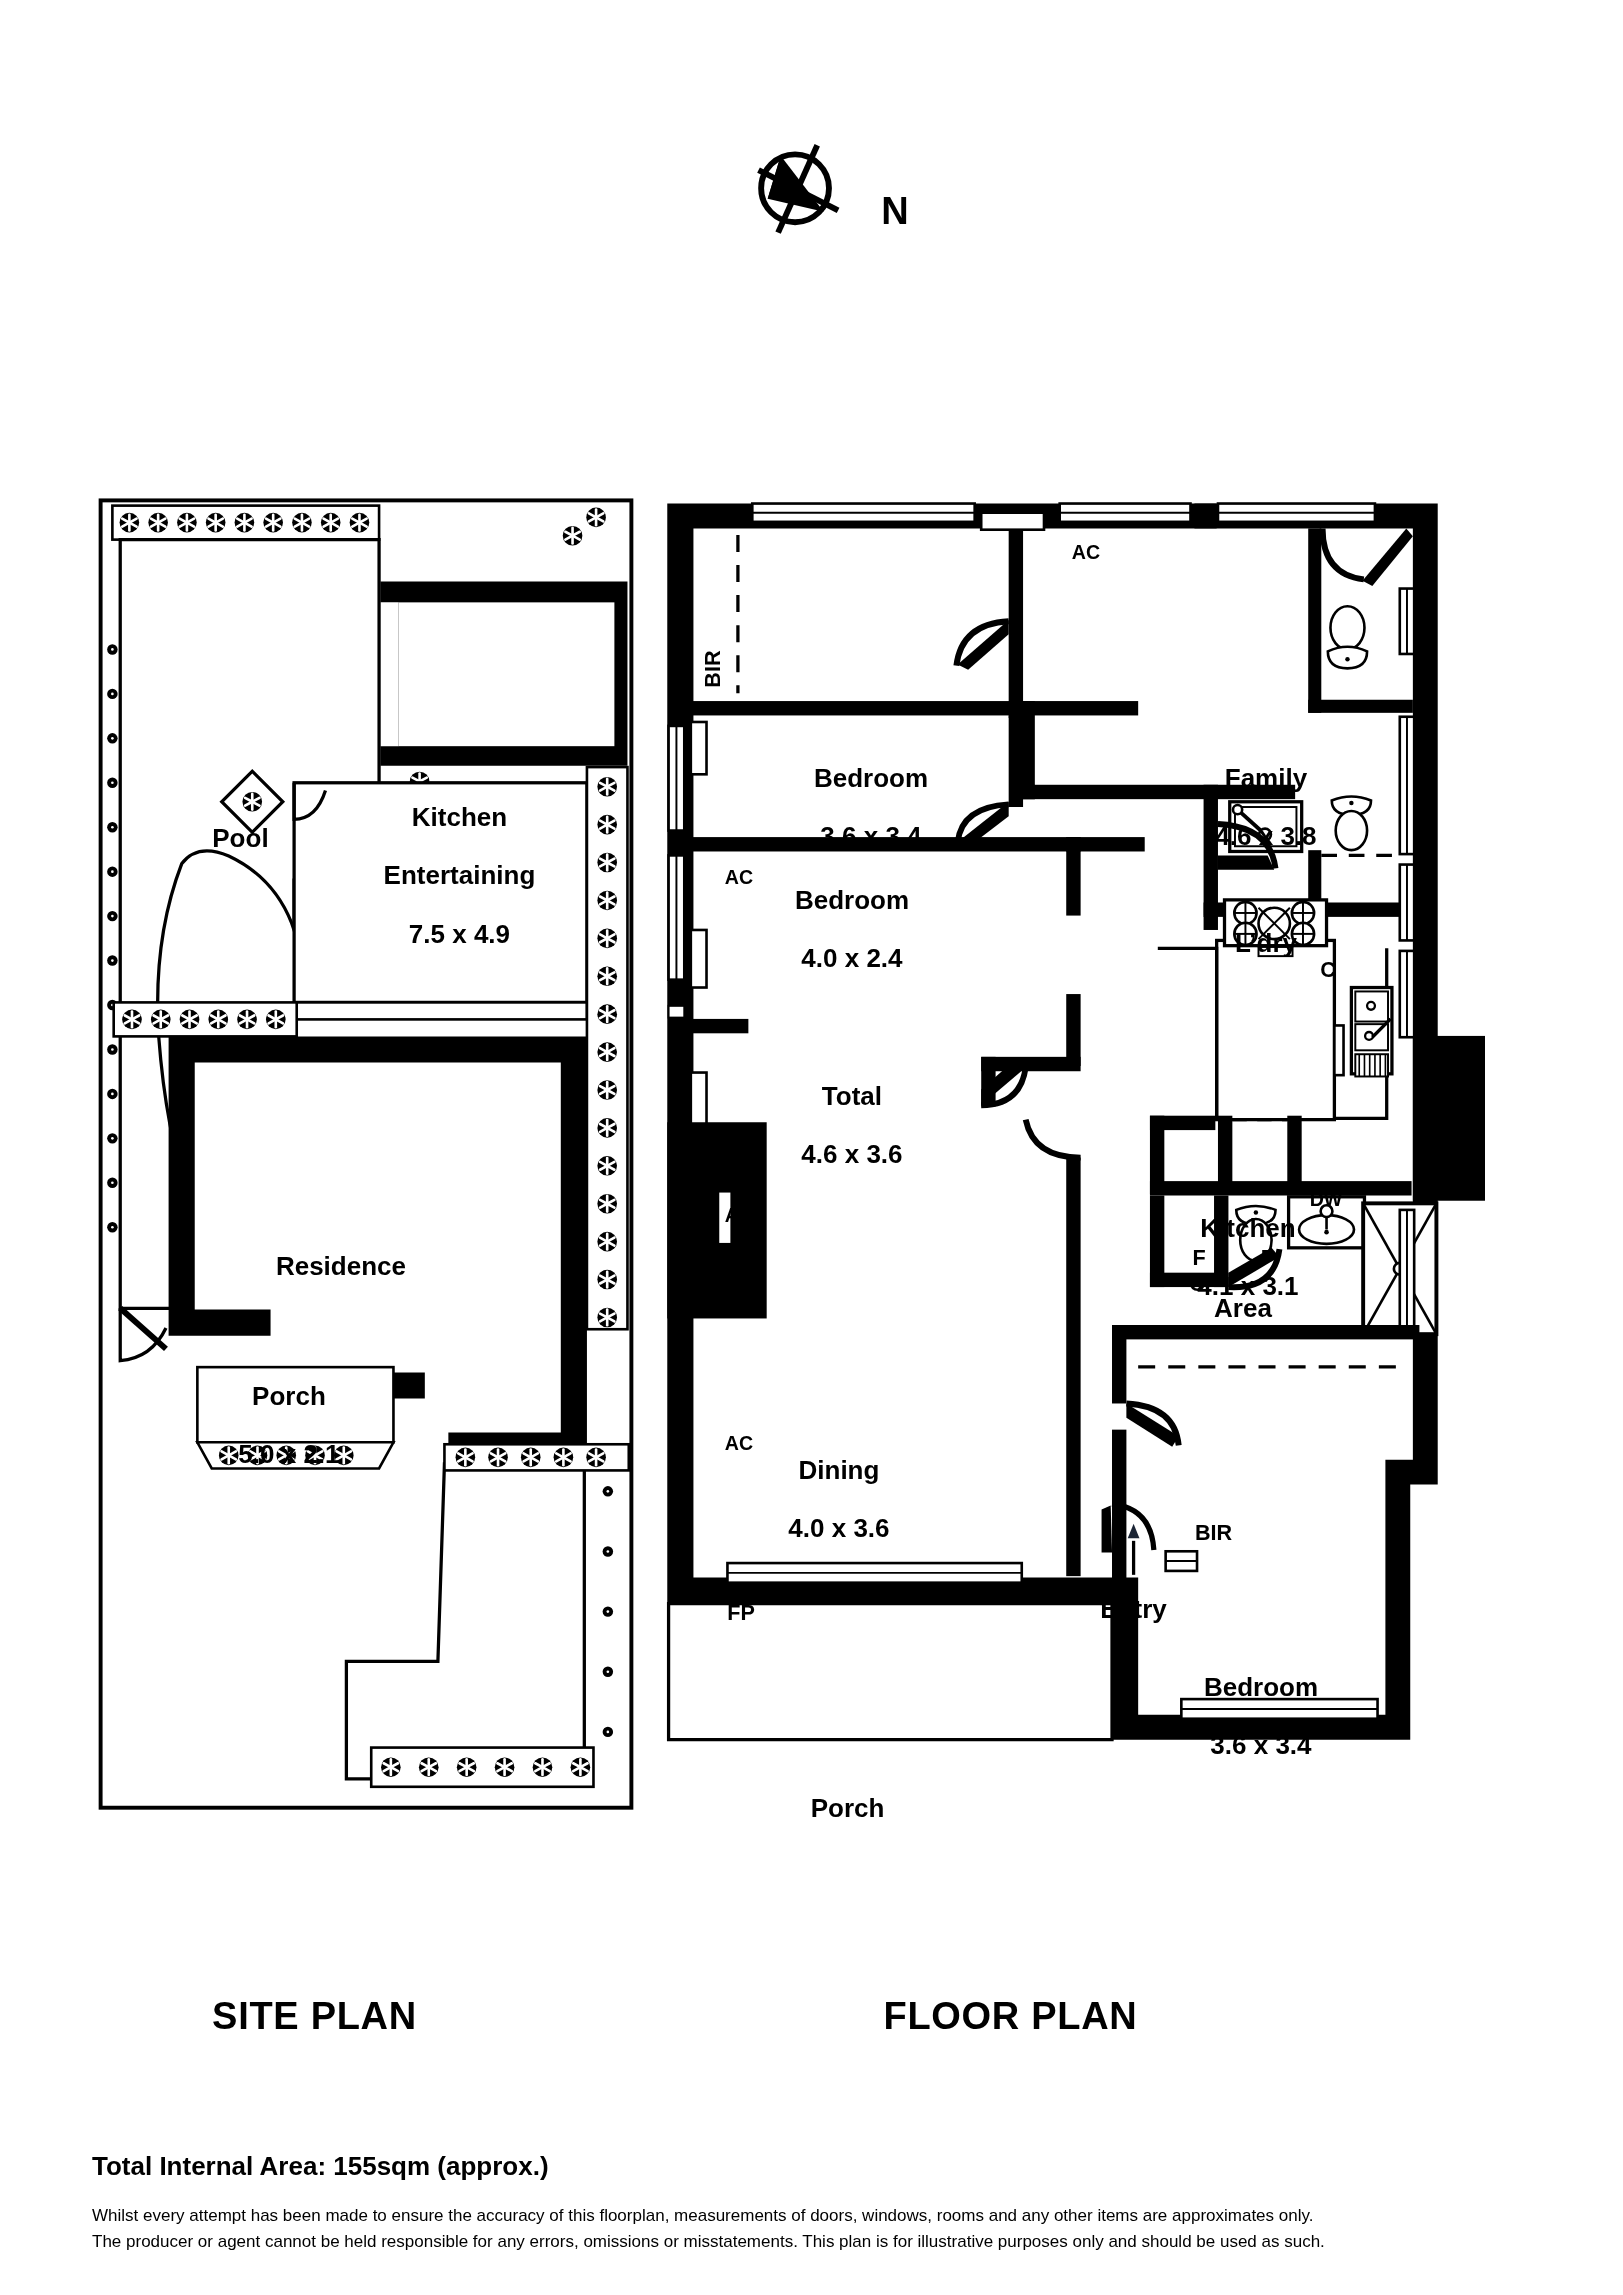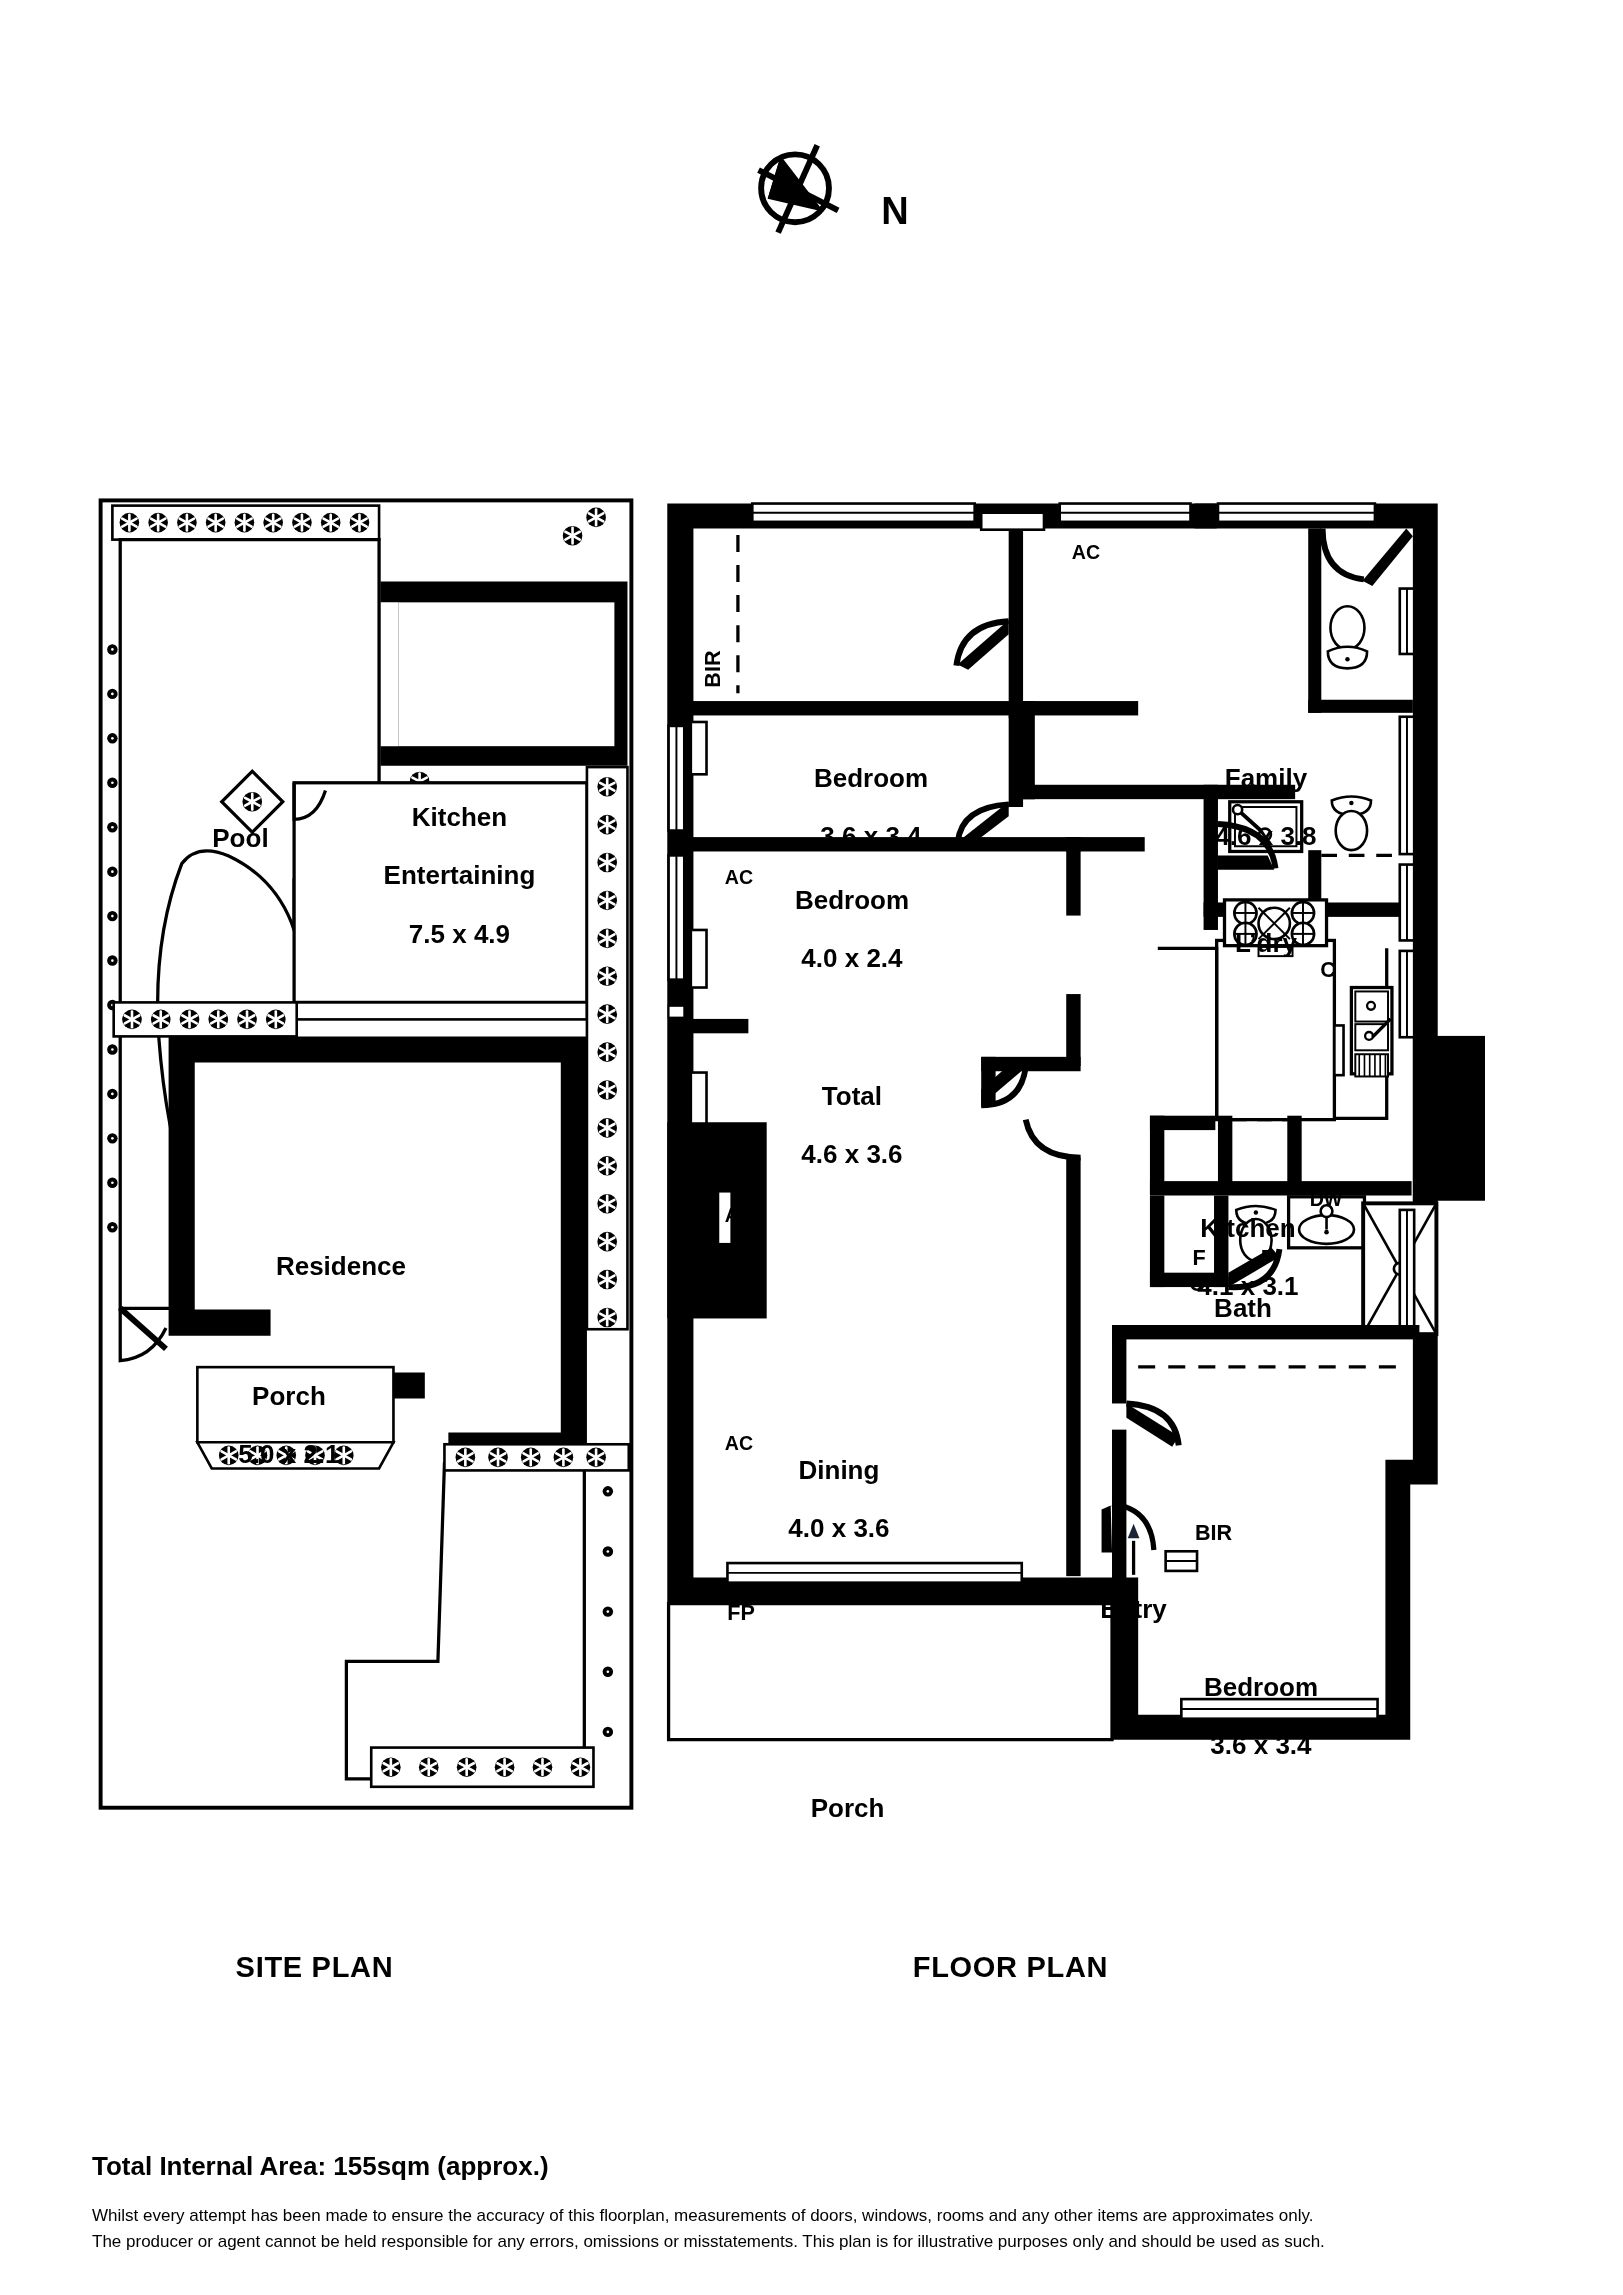--- a/index.html
+++ b/index.html
@@ -7,21 +7,21 @@
   body{
     width:1623px;height:2295px;position:relative;overflow:hidden;
     font-family:"Liberation Sans", sans-serif;color:#000;
   }
   .page{position:absolute;inset:0;}
   svg{display:block;}
   .lbl{position:absolute;font-weight:bold;text-align:center;line-height:1.12;white-space:pre;}
   .lbl-room{font-size:26px;}
   .lbl-small{font-size:21.6px;}
   .lbl-tiny{font-size:19.6px;}
-  .lbl-plan{font-size:29px;letter-spacing:0.7px;}
+  .lbl-plan{font-size:38px;letter-spacing:0.7px;margin-top:44px;}
   .lbl-n{font-size:38px;font-weight:bold;}
   .vert{transform:rotate(-90deg);transform-origin:center center;}
   .footer-title{position:absolute;font-size:26px;font-weight:bold;left:92px;top:2151px;}
   .footer-body{position:absolute;font-size:17px;left:92px;top:2203px;line-height:1.55;width:1472px;}
 </style>
 </head>
 <body>
 
 <div class="page">
 
@@ -525,21 +525,21 @@
   </div>
   <div class="lbl lbl-tiny" style="left:1300px;top:1189px;width:52px;">DW</div>
 
   <div class="lbl lbl-room" style="left:1207px;top:929px;width:118px;">L’dry</div>
   <div class="lbl lbl-small" style="left:1305px;top:958px;width:46px;">C</div>
 
   <div class="lbl lbl-small" style="left:1176px;top:1246px;width:46px;">F</div>
   <div class="lbl lbl-small" style="left:1245px;top:1246px;width:46px;">P</div>
   <div class="lbl lbl-small" style="left:1174px;top:1272px;width:46px;">C</div>
 
-  <div class="lbl lbl-room" style="left:1184px;top:1294px;width:118px;">Bath</div>
+  <div class="lbl lbl-room" style="left:1184px;top:1294px;width:118px;">Area</div>
 
   <div class="lbl lbl-small" style="left:1174px;top:1521px;width:79px;">BIR</div>
   <div class="lbl lbl-room" style="left:1155px;top:1644px;width:183px;">
     <span>Bedroom</span><br>
     <span>3.6 x 3.4</span>
   </div>
 
   <div class="lbl lbl-room" style="left:782px;top:1794px;width:131px;">Porch</div>
 
   <div class="lbl lbl-plan" style="left:847px;top:1951px;width:327px;">FLOOR PLAN</div>

